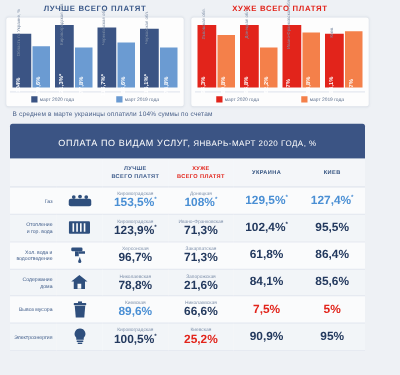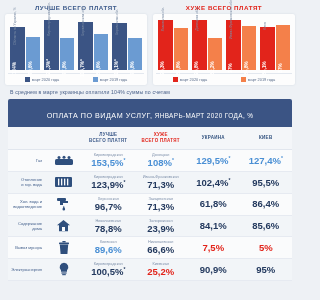--- a/index.html
+++ b/index.html
@@ -323,21 +323,21 @@
                 <path d="M7.5 1L14 6.2h-2v6H3v-6H1z" fill="#2f4f7d"></path>
                 <rect x="6" y="8" width="3" height="4" fill="#fafbfc"></rect>
               </svg>
             </td>
             <td>
               <div class="region">Николаевская</div>
               <div class="val v-dark">78,8%</div>
             </td>
             <td>
               <div class="region">Запорожская</div>
-              <div class="val v-dark">23,9%</div>
+              <div class="val v-dark">21,6%</div>
             </td>
             <td>
               <div class="val v-dark">84,1%</div>
             </td>
             <td>
               <div class="val v-dark">85,6%</div>
             </td>
           </tr>
           <tr>
             <td class="lbl">

